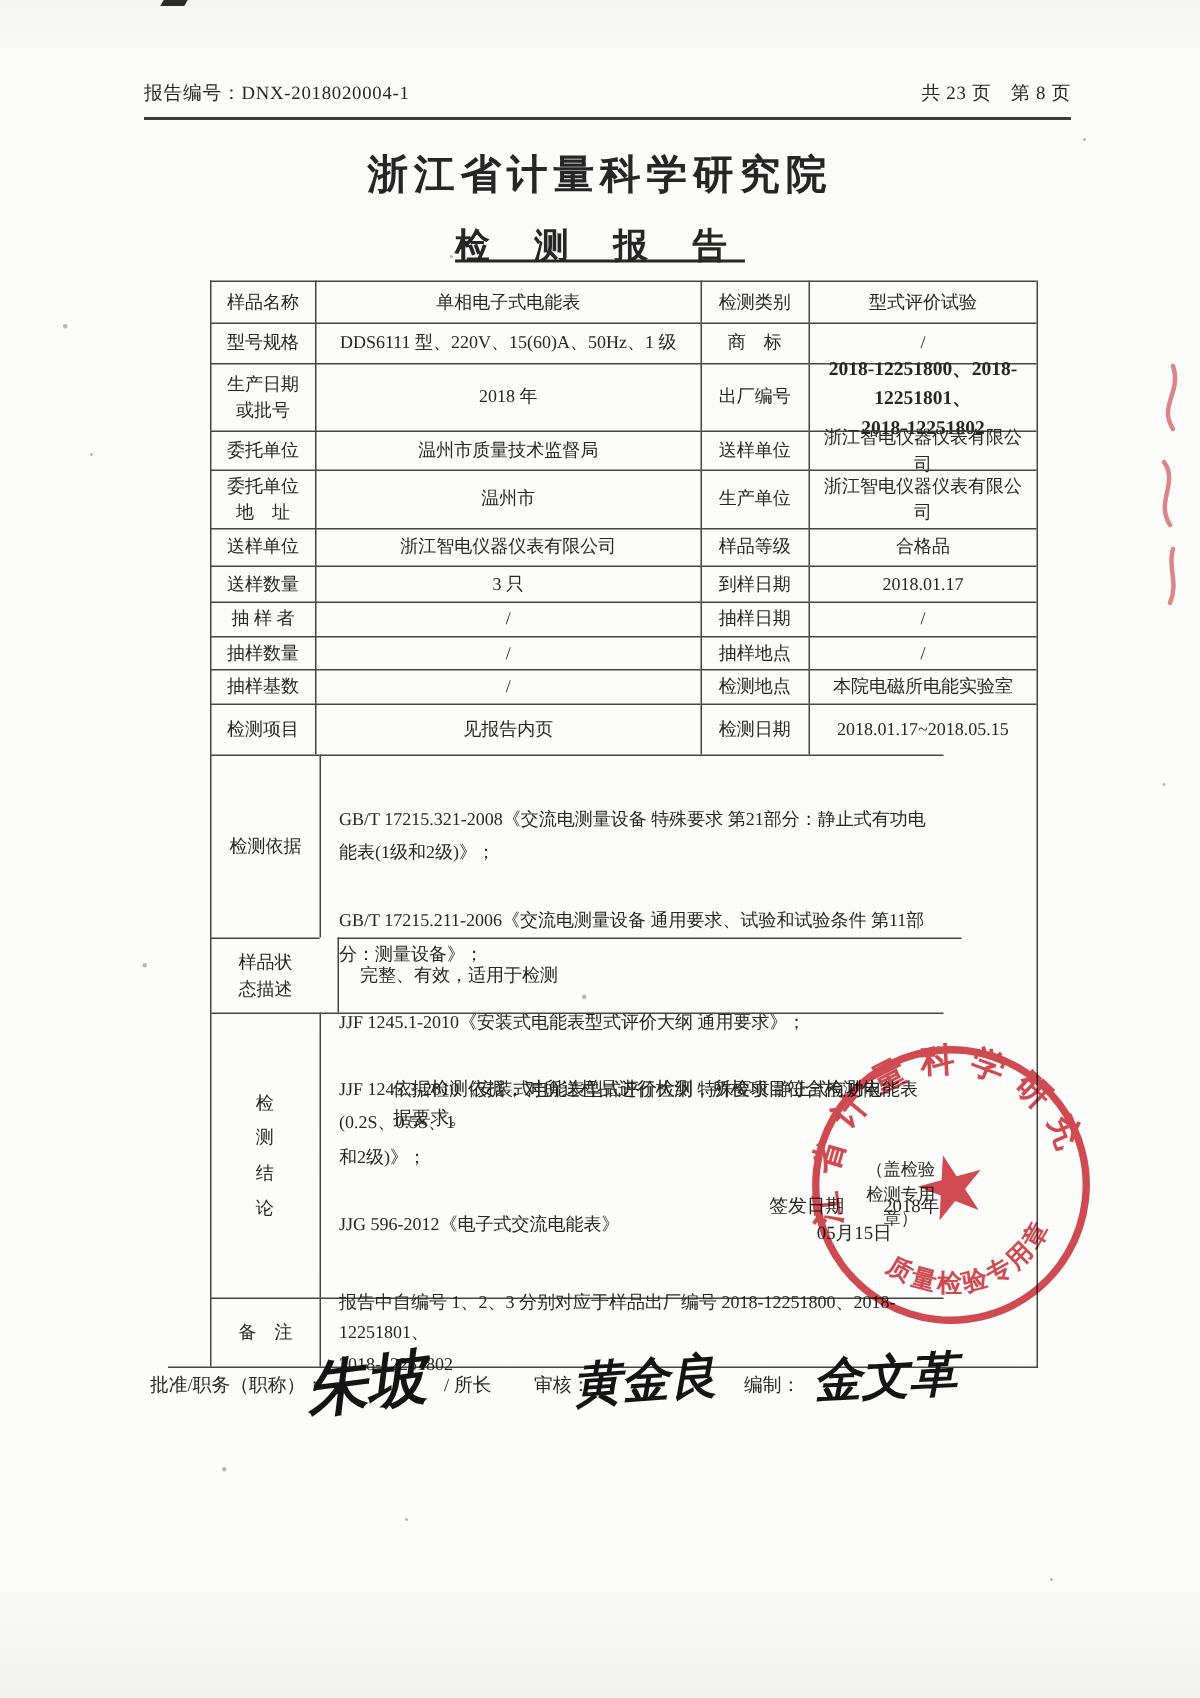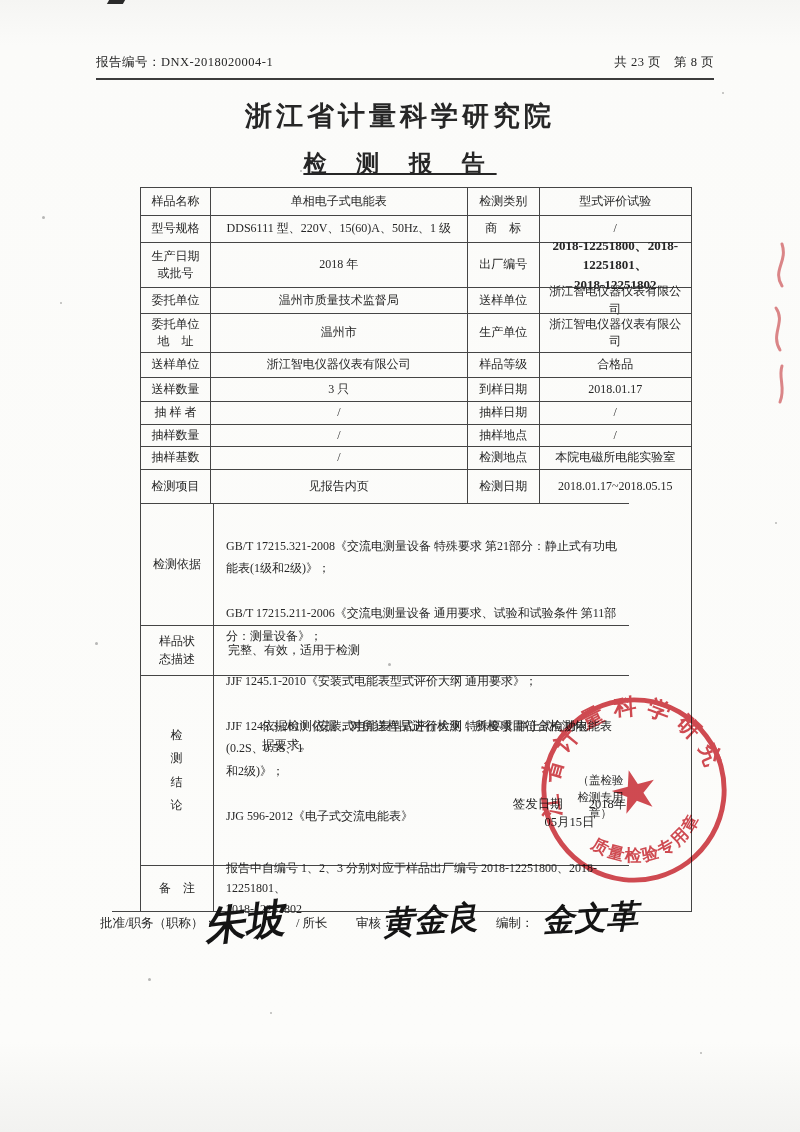--- a/index.html
+++ b/index.html
@@ -17,21 +17,21 @@
   
   .tbl{position:absolute;left:112px;top:187px;width:579px;border-right:1px solid #454545;border-bottom:1px solid #454545;}
   .trow{display:flex;width:100%;}
   .c{box-sizing:border-box;border-left:1px solid #454545;border-top:1px solid #454545;
      display:flex;align-items:center;justify-content:center;text-align:center;
      font-size:12px;line-height:1.45;white-space:pre-line;padding:2px 4px;}
   .c1{width:73px;margin-left:28px;}.c2{width:270px;}.c3{width:75px;}.c4{width:160px;}
   .cwide{width:416px;}
   .sm{font-size:13px;line-height:1.5;font-weight:bold;}
   .basis-content{display:block;text-align:left;padding:8px 10px 6px 12px;font-size:12px;line-height:1.88;}
-  .state-val{justify-content:flex-start;text-align:right;padding-left:14px;}
+  .state-val{justify-content:flex-start;text-align:right;padding-left:14px;margin-left:12px;}
   .concl-cell{position:relative;display:block;padding:0;}
   .concl-text{padding:24px 30px 0 48px;font-size:12.5px;text-align:left;}
   .stamp-note{position:absolute;left:318px;top:96px;font-size:11.5px;color:#2b2b2b;margin-left:40px;}
   .issue-line{position:absolute;left:296px;bottom:34px;font-size:12.5px;}
   .issue-line .gap{display:inline-block;width:26px;}
   .vlabel{line-height:1.95;letter-spacing:1px;}
   .remark-val{justify-content:flex-start;text-align:left;padding:4px 12px;line-height:1.7;}
   
   .stamp{position:absolute;left:322px;top:16px;width:196px;height:196px;z-index:6;
          transform:rotate(-15deg);opacity:.82;mix-blend-mode:multiply;pointer-events:none;}

